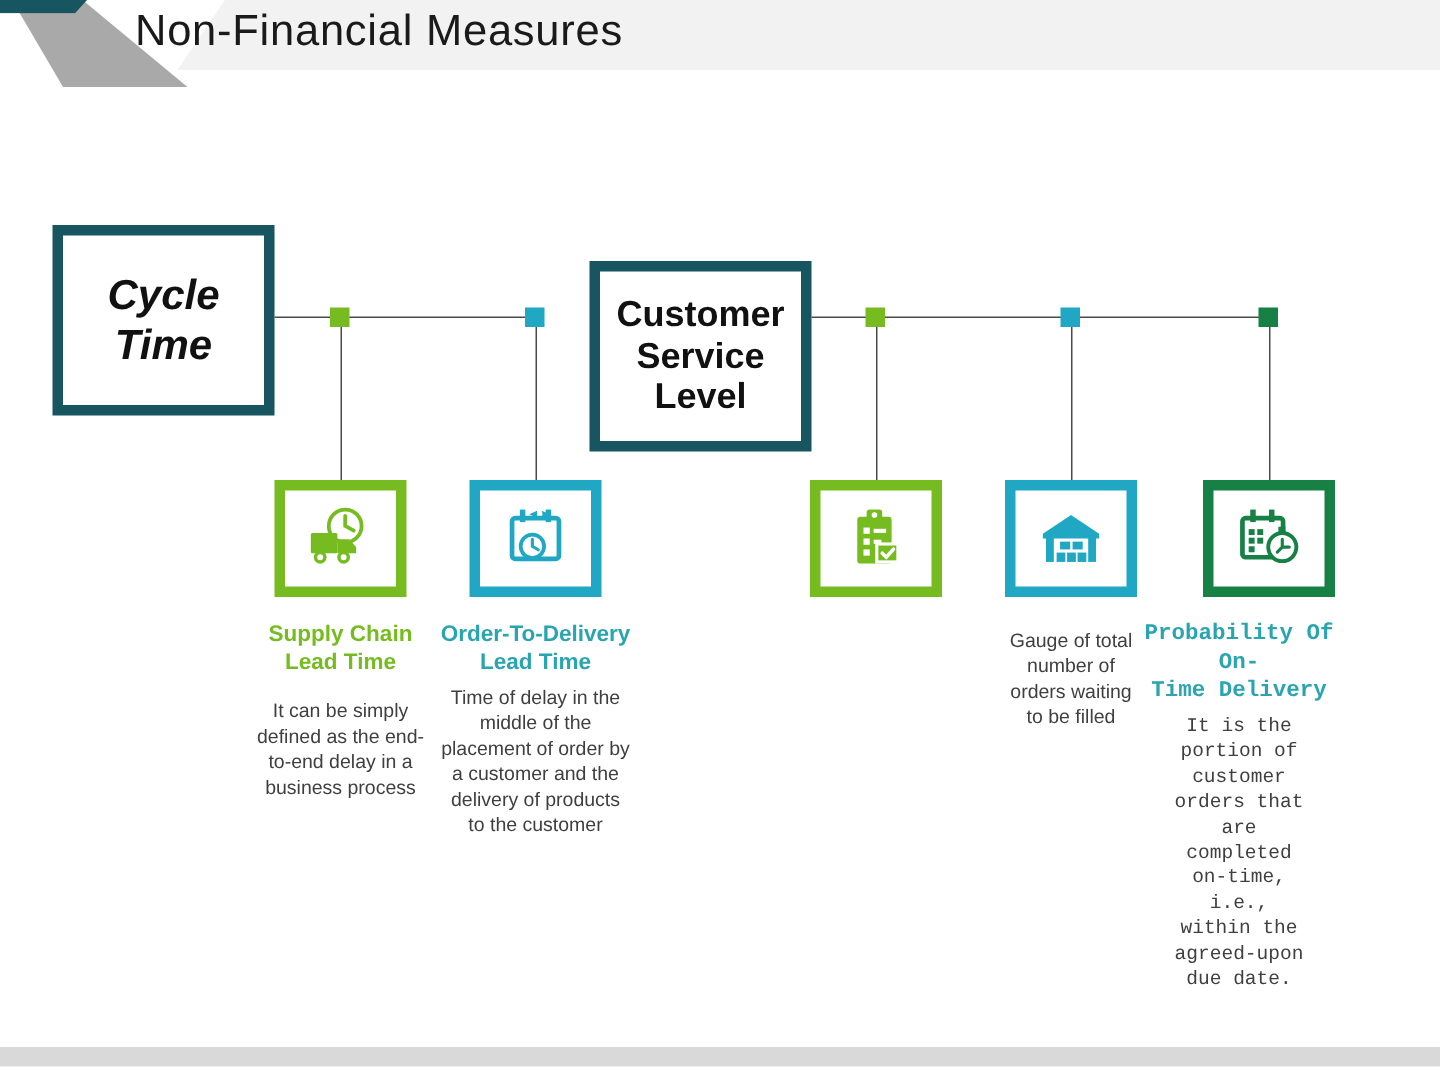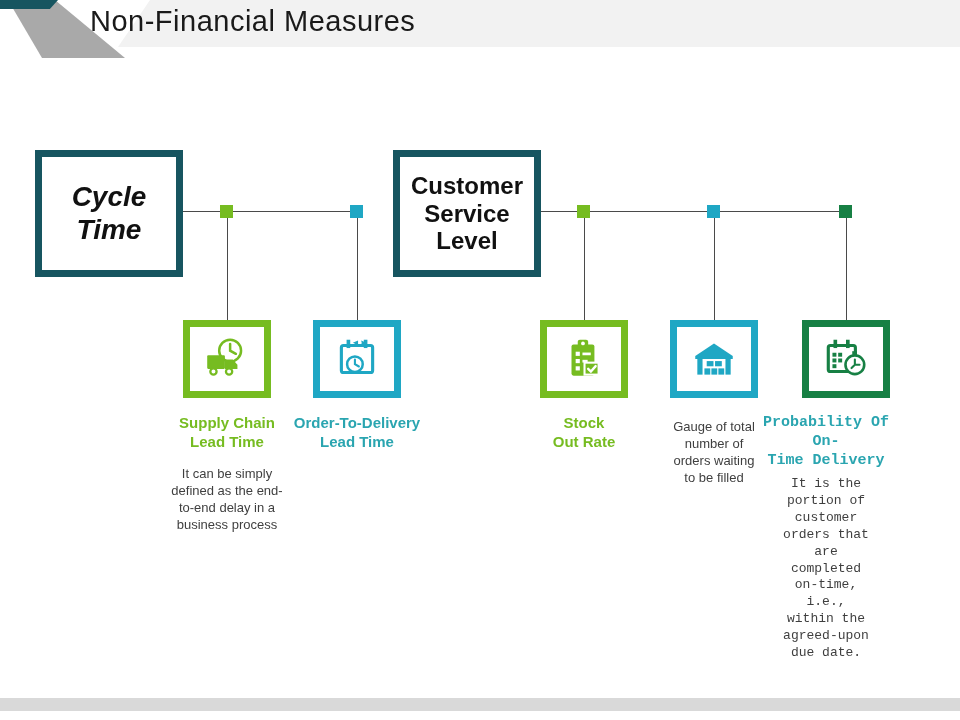--- a/index.html
+++ b/index.html
@@ -15,21 +15,21 @@
   .corner-dark{position:absolute;left:0;top:0;width:58px;height:9px;background:#175560;
     clip-path:polygon(0 0,100% 0,86% 100%,0 100%);}
   .slide-title{position:absolute;left:90px;top:5px;width:700px;font-size:29px;font-weight:400;
     color:#1a1a1a;letter-spacing:0.5px;}
   .bottom-bar{position:absolute;left:0;top:698px;width:960px;height:13px;background:#d9d9d9;}
   
   .group-box{position:absolute;top:150px;width:148px;height:127px;box-sizing:border-box;
     border:7px solid #175560;background:#fff;display:flex;align-items:center;justify-content:center;
     text-align:center;font-weight:700;color:#111;line-height:1.15;}
   .group-box.g1{left:35px;font-size:28px;font-style:italic;}
-  .group-box.g2{left:393px;font-size:24px;}
+  .group-box.g2{left:393px;font-size:24px;margin-top:24px;}
   
   .hline,.vline{position:absolute;background:#4a4a4a;}
   .hline{height:1px;top:211px;}
   .hline.h1{left:183px;width:176px;}
   .hline.h2{left:541px;width:305px;}
   .vline{width:1px;top:212px;height:108px;}
   .conn-sq{position:absolute;top:205px;width:13px;height:13px;}
   .cg{background:#76bc21;} .cb{background:#1fa7c4;} .cd{background:#178044;}
   
   .icon-box{position:absolute;top:320px;width:88px;height:78px;box-sizing:border-box;border:7px solid;
@@ -154,24 +154,23 @@
   </div>
 
   <div class="measure-text c1">
     <div class="measure-heading hc-green">Supply Chain
 Lead Time</div>
     <div class="measure-desc">It can be simply defined as the end-to-end delay in a business process</div>
   </div>
   <div class="measure-text c2">
     <div class="measure-heading hc-teal">Order-To-Delivery
 Lead Time</div>
+    <div class="measure-desc">Time of delay in the middle of the placement of order by a customer and the delivery of products to the customer</div>
   </div>
   <div class="measure-text c3">
-    <div class="measure-heading hc-green">Stock
-Out Rate</div>
   </div>
   <div class="measure-text c4">
     <div class="measure-desc">Gauge of total number of orders waiting to be filled</div>
   </div>
   <div class="measure-text c5">
     <div class="measure-heading hc-teal">Probability Of On-
 Time Delivery</div>
     <div class="measure-desc">It is the portion of customer orders that are completed on-time, i.e., within the agreed-upon due date.</div>
   </div>
 

